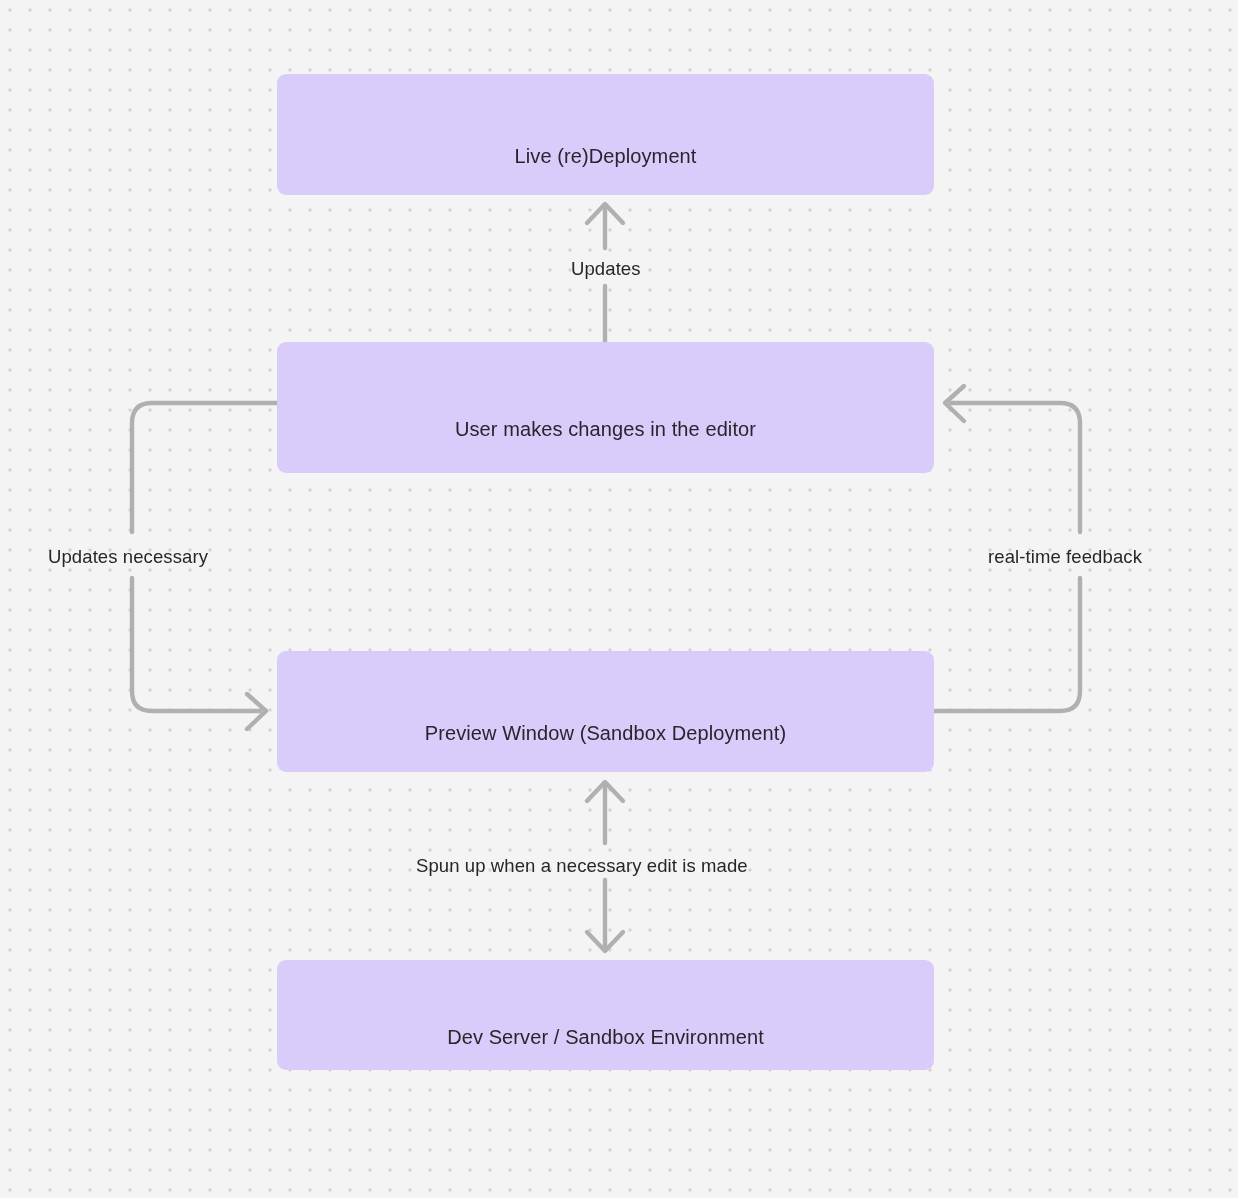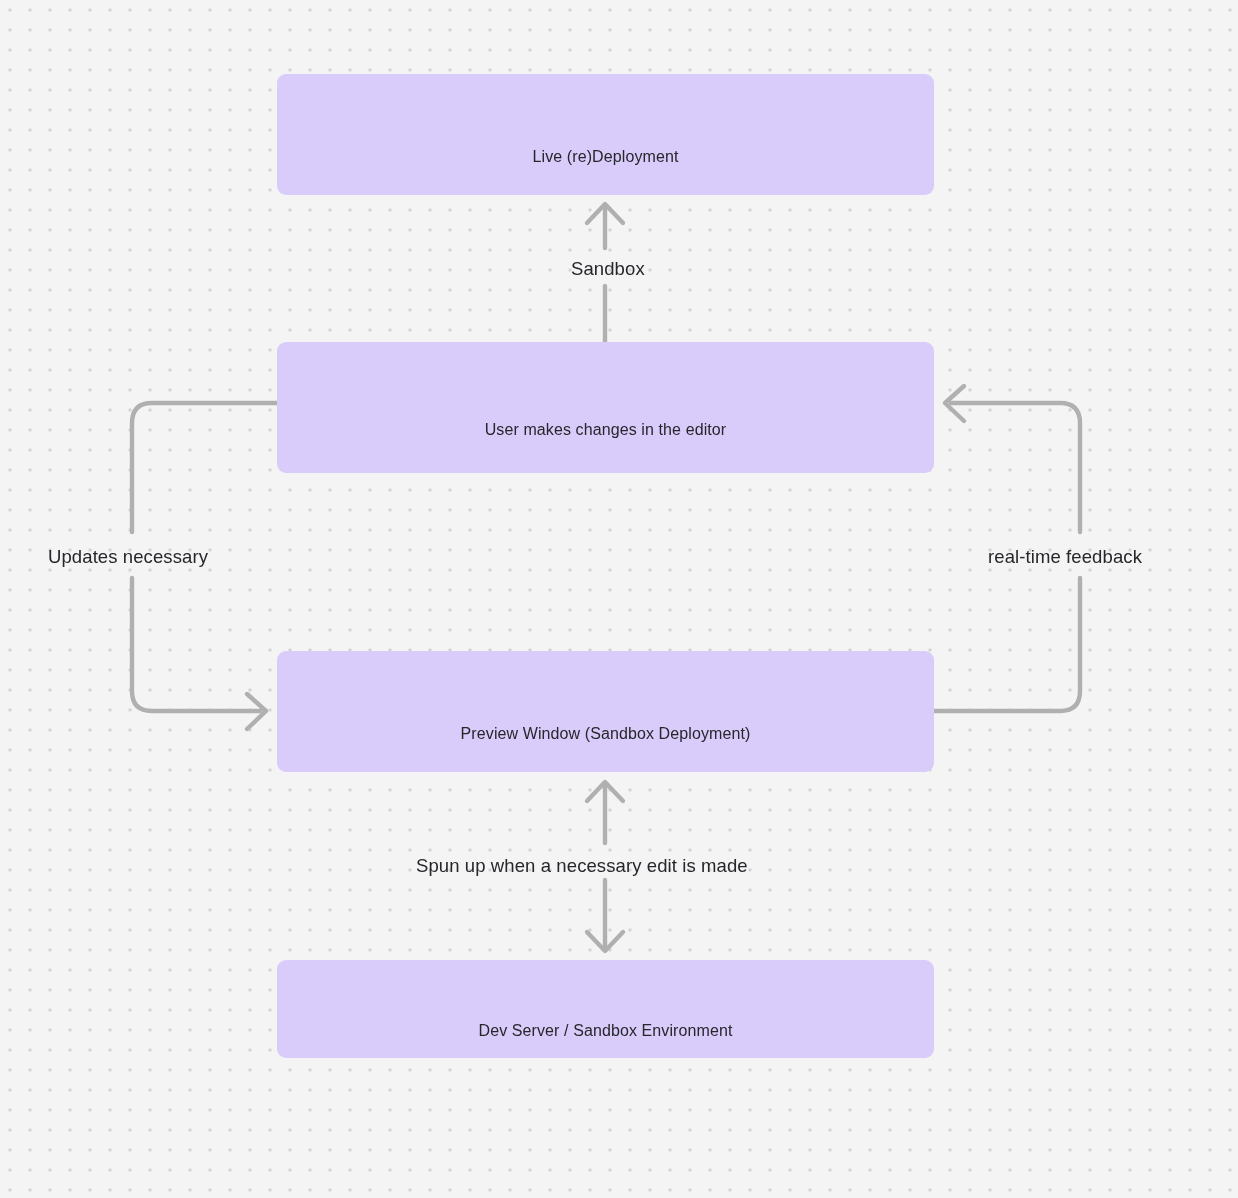--- a/index.html
+++ b/index.html
@@ -31,33 +31,33 @@
     position: absolute;
     background: #d9ccfb;
     border-radius: 9px;
     display: flex;
     align-items: center;
     justify-content: center;
     box-sizing: border-box;
     padding: 0 18px;
   }
   .node-label {
-    font-size: 16px;
+    font-size: 20px;
     line-height: 1.25;
     color: #27262b;
     text-align: center;
     letter-spacing: 0.1px;
     white-space: nowrap;
     margin-top: 44px;
   }
 
   #node-live          { left: 277px; top: 74px;  width: 657px; height: 121px; }
   #node-user          { left: 277px; top: 342px; width: 657px; height: 131px; }
   #node-preview       { left: 277px; top: 651px; width: 657px; height: 121px; }
-  #node-devserver     { left: 277px; top: 960px; width: 657px; height: 98px; align-items: center; }
+  #node-devserver     { left: 277px; top: 960px; width: 657px; height: 110px; align-items: center; }
 
   
   #edges {
     position: absolute;
     left: 0;
     top: 0;
     width: 1238px;
     height: 1198px;
     pointer-events: none;
   }
@@ -132,21 +132,21 @@
   </div>
 
   <div class="node" id="node-preview">
     <span class="node-label">Preview Window (Sandbox Deployment)</span>
   </div>
 
   <div class="node" id="node-devserver">
     <span class="node-label">Dev Server / Sandbox Environment</span>
   </div>
 
-  <div class="edge-label" id="label-publish">Sandbox</div>
+  <div class="edge-label" id="label-publish">Updates</div>
 
   <div class="edge-label" id="label-updates">Updates necessary</div>
 
   <div class="edge-label" id="label-realtime">real-time feedback</div>
 
   <div class="edge-label" id="label-spun">Spun up when a necessary edit is made</div>
 
 </div>
 
 </body></html>

